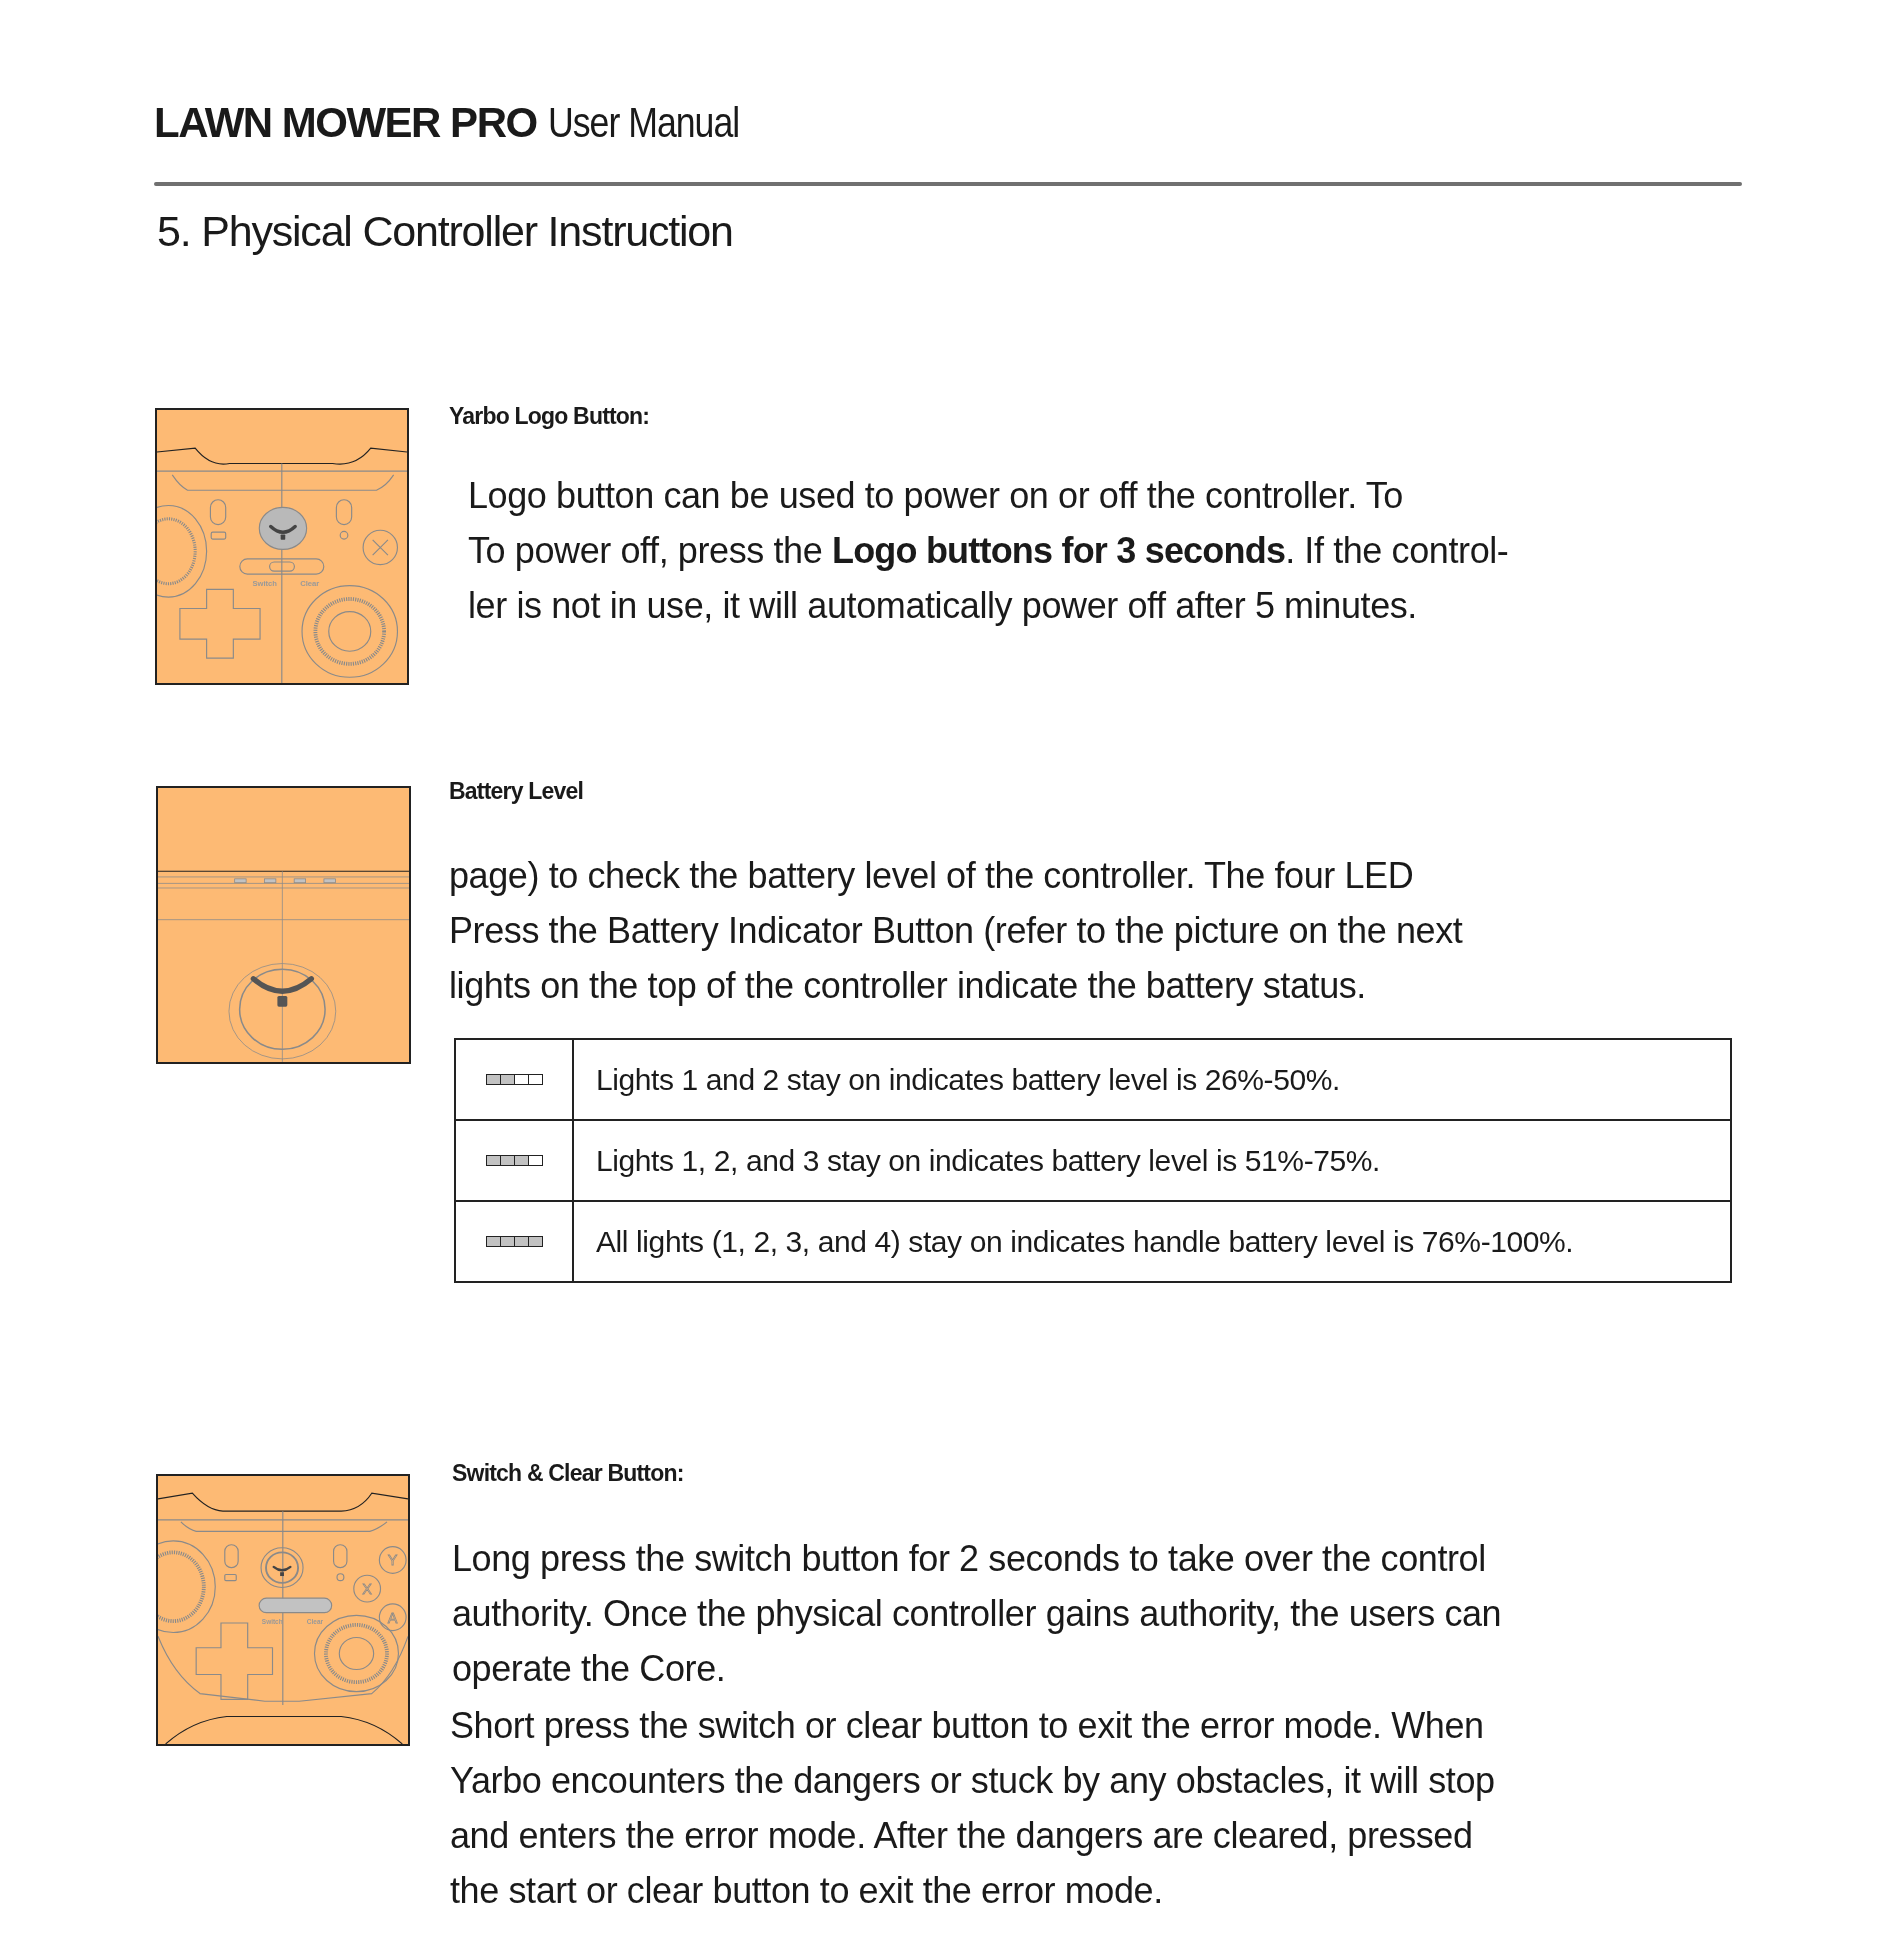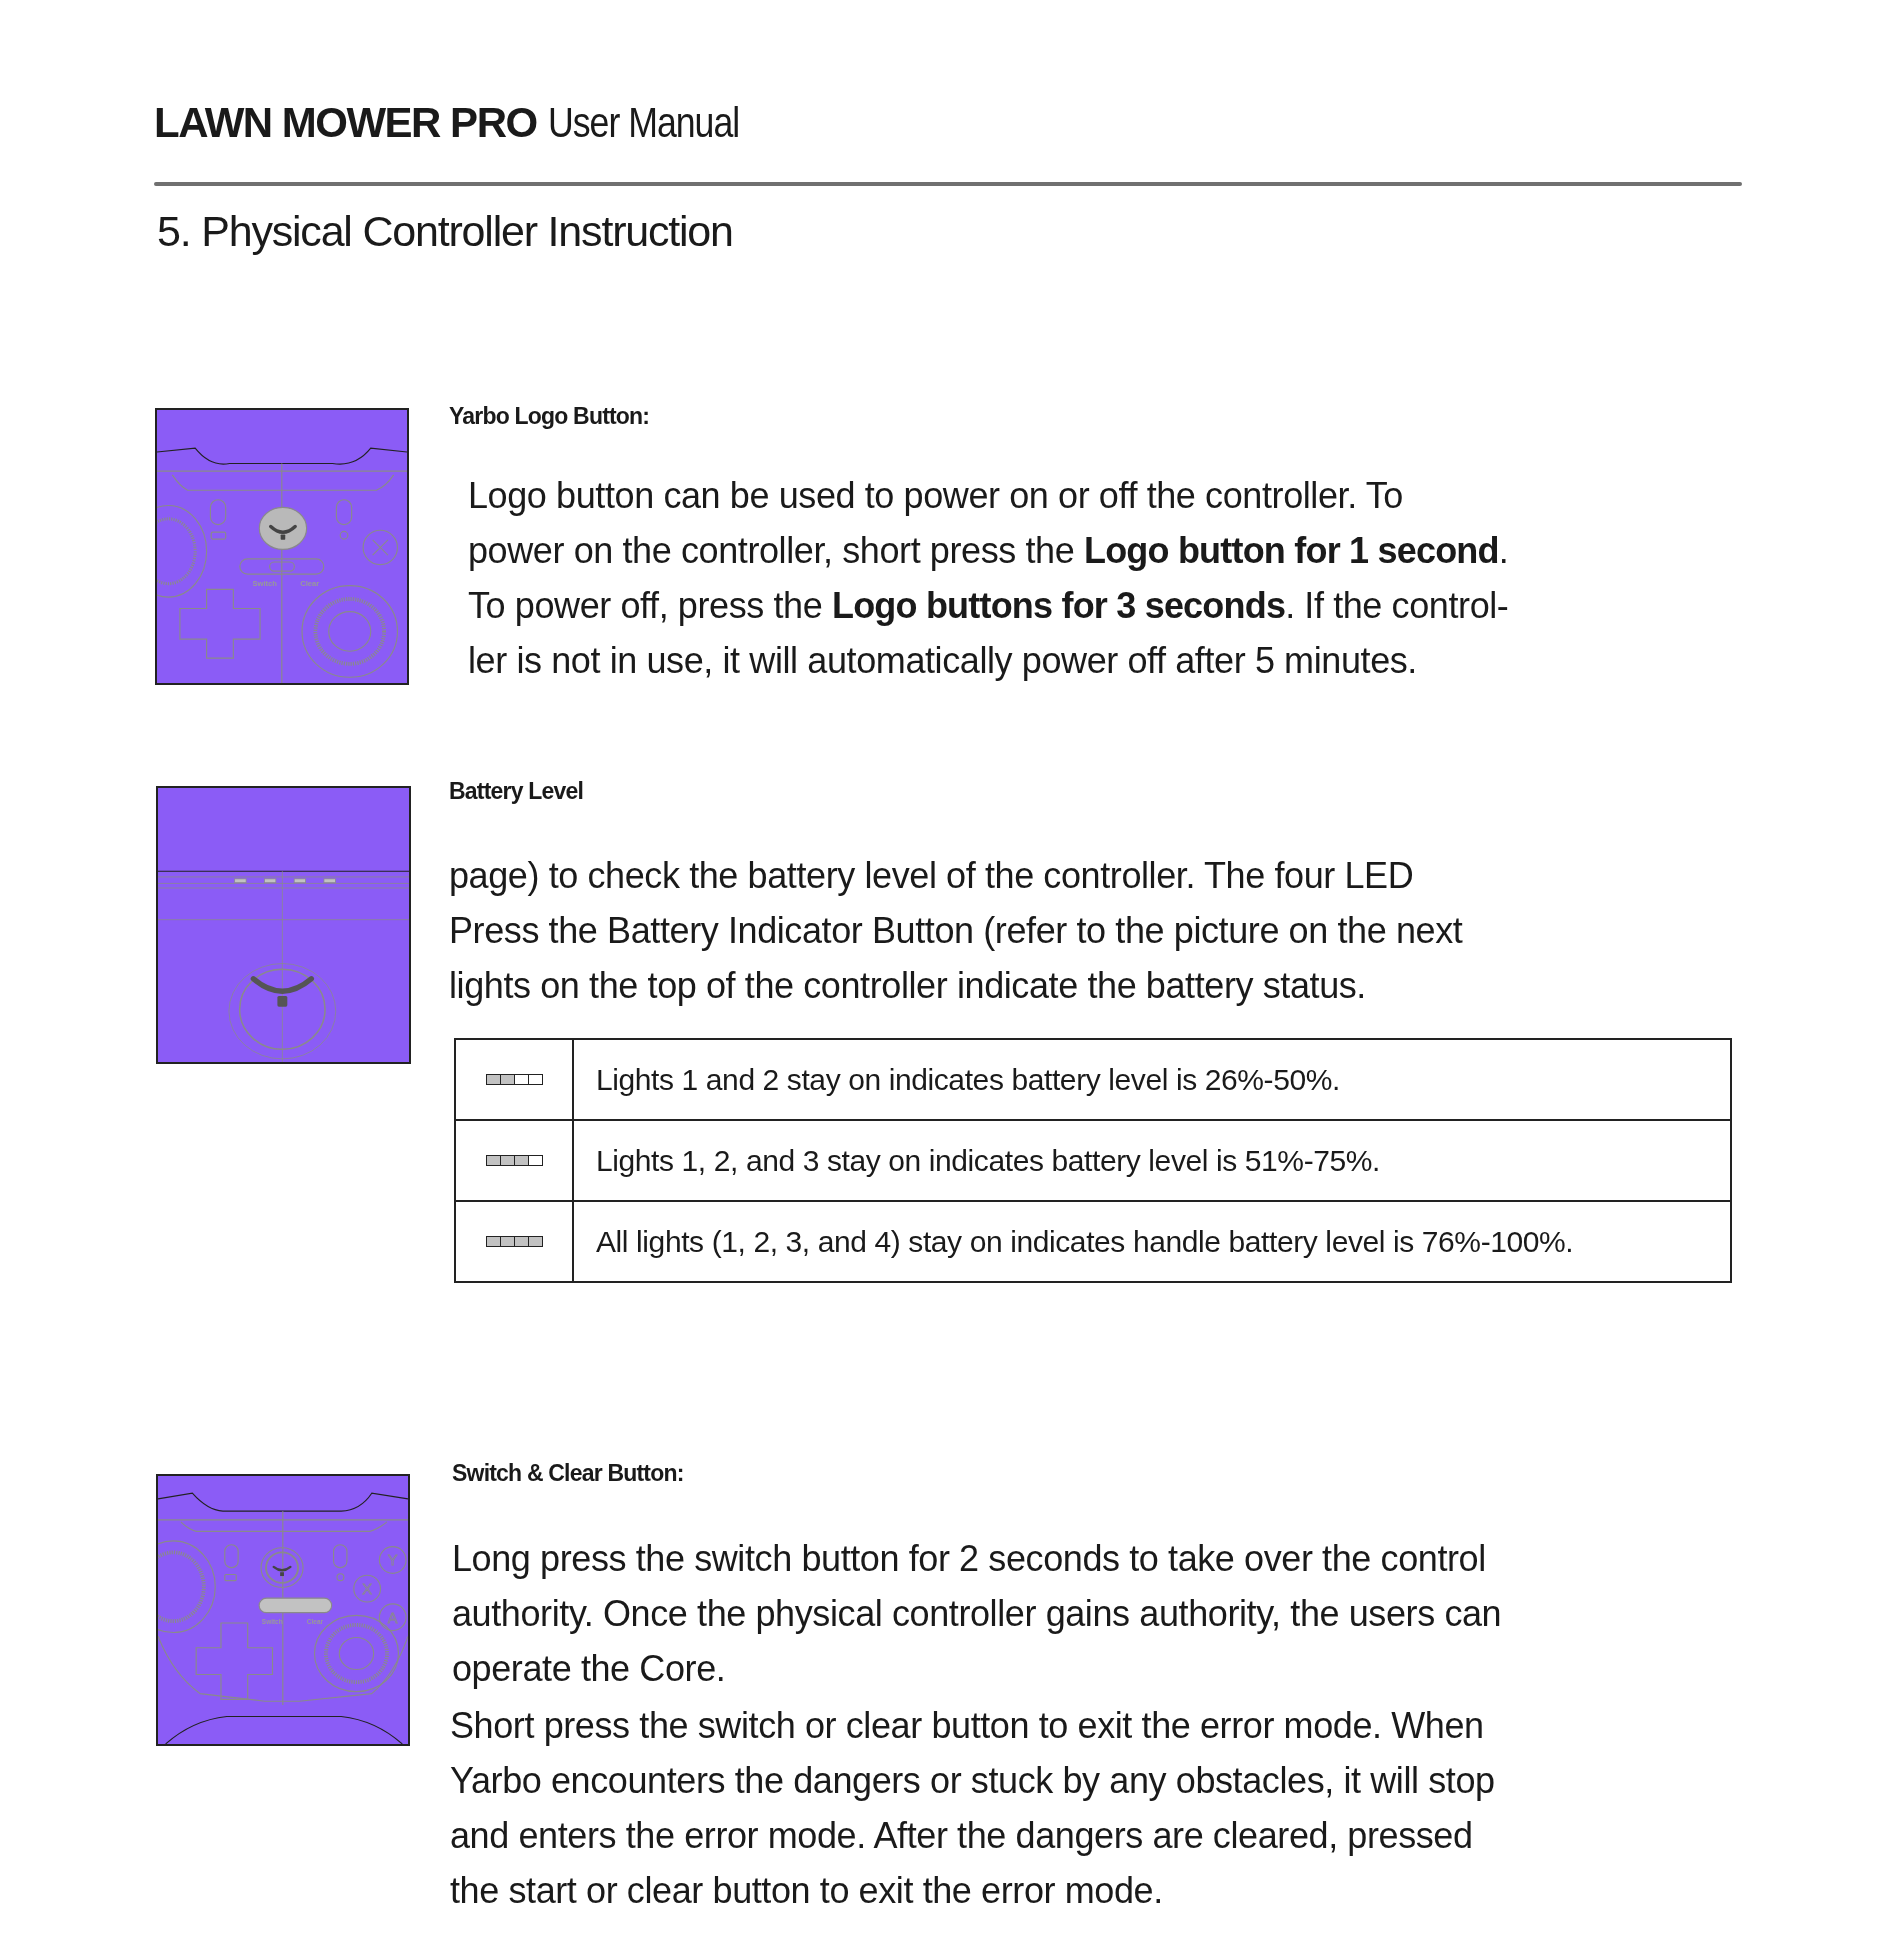--- a/index.html
+++ b/index.html
@@ -6,21 +6,21 @@
   body { width:1896px; height:2555px; position:relative; overflow:hidden;
          font-family:"Liberation Sans", sans-serif; color:#1a1a1a; }
   .abs { position:absolute; }
 
   .header-title { left:154px; top:99px; font-size:42px; letter-spacing:-1.2px; white-space:nowrap;text-align:center; }
   .header-title .brand { font-weight:bold; letter-spacing:-1.5px; }
   .header-title .sub { font-weight:normal; margin-left:11px; transform:scaleX(0.85); display:inline-block; transform-origin:left; }
   .header-rule { left:154px; top:182px; width:1588px; height:4.3px; background:#707070; border-radius:1.9px; }
   .section-title { left:157px; top:207px; font-size:43px; font-weight:normal; letter-spacing:-1.2px; white-space:nowrap; }
 
-  .figure { border:2.3px solid #222; background:#8b5cf6; overflow:hidden; box-sizing:border-box; }
+  .figure { border:2.3px solid #222; background:#fdba74; overflow:hidden; box-sizing:border-box; }
   .figure svg { display:block; width:100%; height:100%; }
 
   .h2 { font-size:23px; font-weight:bold; letter-spacing:-0.8px; white-space:nowrap; }
   .para { font-size:36px; line-height:55px; letter-spacing:-0.4px; width:1278px; }
   .para b { font-weight:bold; letter-spacing:-0.8px; }
   .line { display:block; white-space:nowrap; }
 
   table.battery { border-collapse:collapse; left:454px; top:1038px; width:1278px; }
   table.battery td { border:2.3px solid #222; height:79px; padding:0; }
   table.battery td.ind { width:116px; text-align:center; }
@@ -64,21 +64,20 @@
     <path d="M298 305 Q330 335 362 305" fill="none" stroke="#444" stroke-width="9" stroke-linecap="round"></path>
     <rect x="324" y="326" width="12" height="14" rx="2" fill="#444"></rect>
     <text x="250" y="460" font-family="Liberation Sans, sans-serif" font-size="20" font-weight="bold" fill="#999">Switch</text>
     <text x="375" y="460" font-family="Liberation Sans, sans-serif" font-size="20" font-weight="bold" fill="#999">Clear</text>
   </svg>
 </div>
 
 <div class="abs h2" style="left:449px;top:403px;">Yarbo Logo Button:</div>
 <div class="abs para" style="left:468px;top:468px;">
   <span class="line"><span>Logo button can be used to power on or off the controller. To</span></span>
-  <span class="line"><span>power on the controller, short press the </span><b>Logo button for 1 second</b><span>.</span></span>
   <span class="line"><span>To power off, press the </span><b>Logo buttons for 3 seconds</b><span>.  If the control-</span></span>
   <span class="line"><span>ler is not in use, it will automatically power off after 5 minutes.</span></span>
 </div>
 
 <div class="abs figure" style="left:156px;top:786px;width:255px;height:278px;">
   <svg viewBox="0 0 658 718">
     <g fill="none" stroke="#8a8a8a" stroke-width="2">
       <line x1="0" y1="218" x2="658" y2="218" stroke="#222" stroke-width="3"></line>
       <line x1="0" y1="233" x2="658" y2="233"></line>
       <line x1="0" y1="250" x2="658" y2="250"></line>

